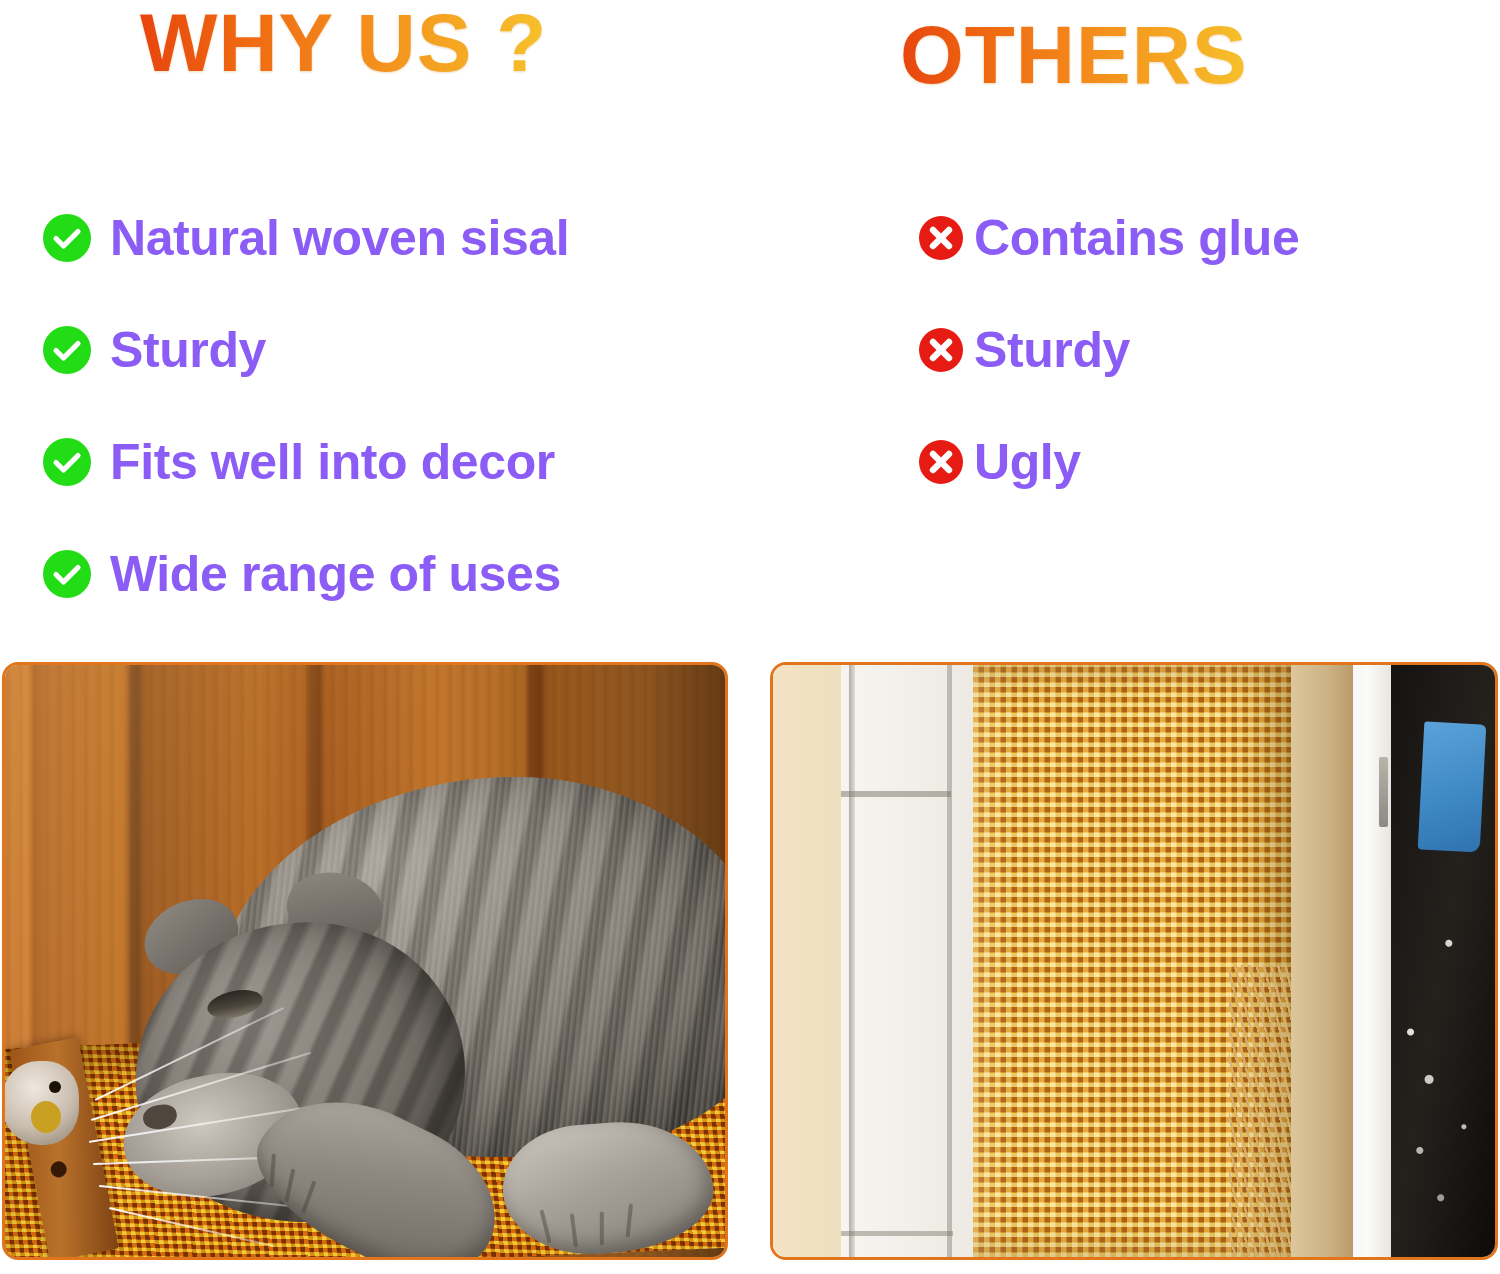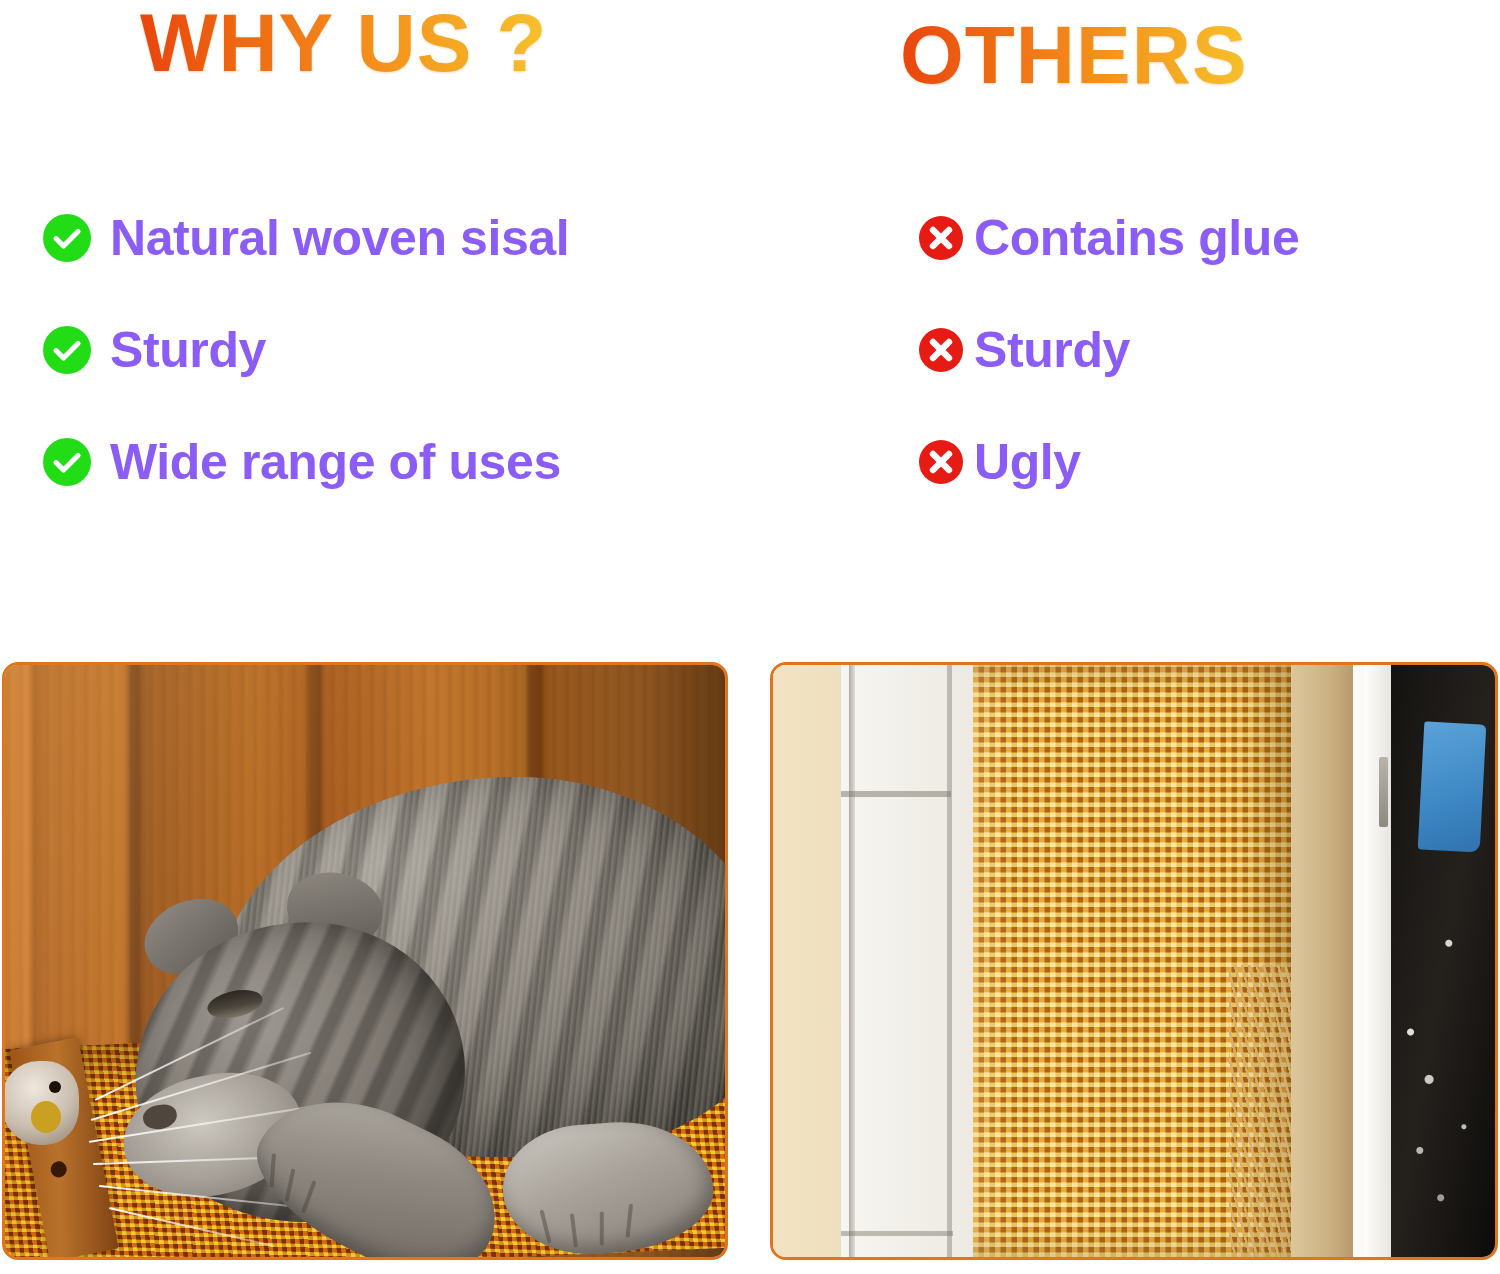--- a/index.html
+++ b/index.html
@@ -498,20 +498,27 @@
         </div>
 
         <div class="list-item">
           <svg class="badge badge-check" viewBox="0 0 50 50">
             <circle cx="25" cy="25" r="24" fill="#22dd15"></circle>
             <path d="M14 25.5 L21.5 33 L36 18.5" fill="none" stroke="#ffffff" stroke-width="5.2" stroke-linecap="round" stroke-linejoin="round"></path>
           </svg>
           <span class="item-label">Sturdy</span>
         </div>
 
+        <div class="list-item">
+          <svg class="badge badge-check" viewBox="0 0 50 50">
+            <circle cx="25" cy="25" r="24" fill="#22dd15"></circle>
+            <path d="M14 25.5 L21.5 33 L36 18.5" fill="none" stroke="#ffffff" stroke-width="5.2" stroke-linecap="round" stroke-linejoin="round"></path>
+          </svg>
+          <span class="item-label">Fits well into decor</span>
+        </div>
 
         <div class="list-item">
           <svg class="badge badge-check" viewBox="0 0 50 50">
             <circle cx="25" cy="25" r="24" fill="#22dd15"></circle>
             <path d="M14 25.5 L21.5 33 L36 18.5" fill="none" stroke="#ffffff" stroke-width="5.2" stroke-linecap="round" stroke-linejoin="round"></path>
           </svg>
           <span class="item-label">Wide range of uses</span>
         </div>
 
       </div>

